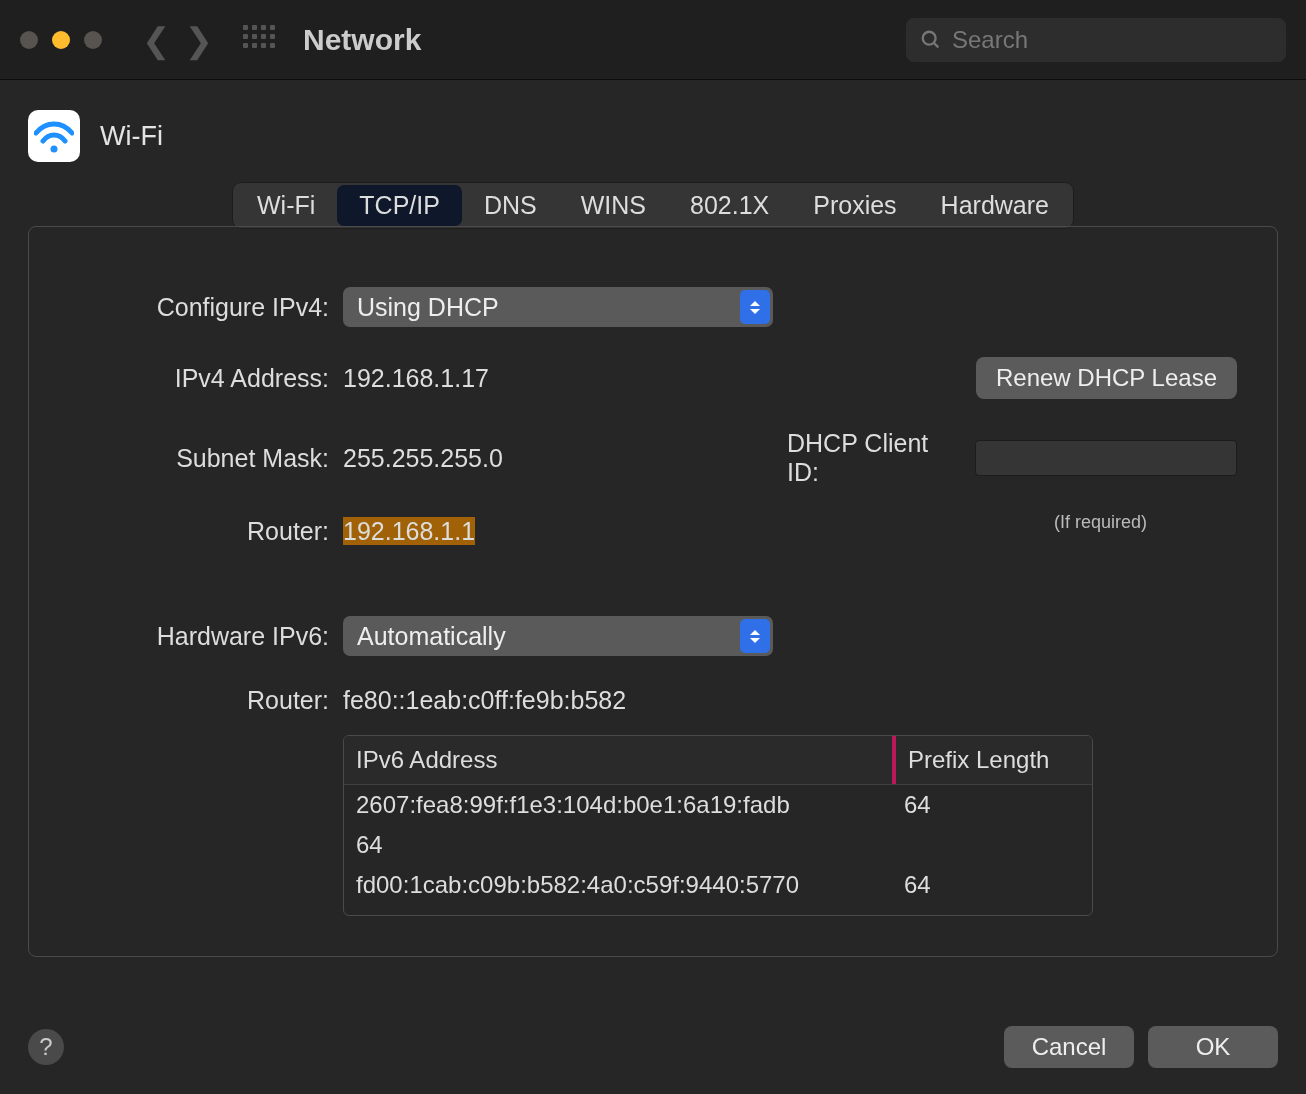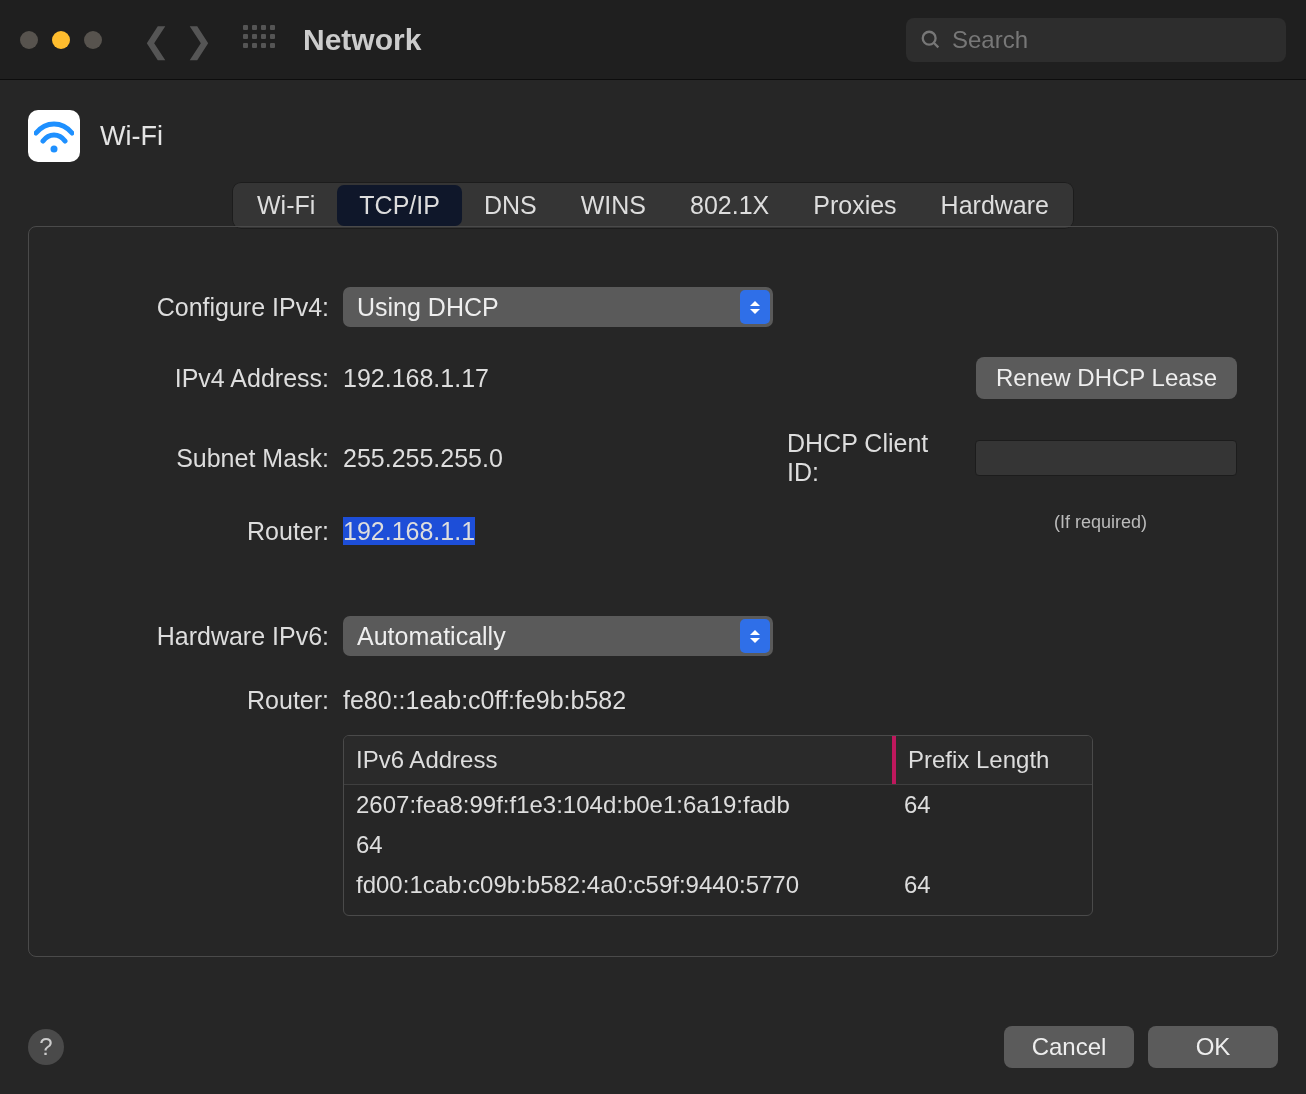--- a/index.html
+++ b/index.html
@@ -30,21 +30,21 @@
   .tabs { position:absolute; left:50%; transform:translateX(-50%); display:flex; background:#353535; border-radius:9px; padding:3px; box-shadow: inset 0 0 0 1px #1c1c1c; }
   .tab { padding:6px 22px; font-size:25px; color:#ddd; border-radius:7px; cursor:pointer; white-space:nowrap; }
   .tab.active { background:#0f172a; }
 
   
   .panel { border:1px solid #4a4a4a; border-radius:8px; padding:60px 40px 40px 40px; min-height:720px; position:relative; }
 
   .form-grid { display:grid; grid-template-columns: 260px 430px 1fr; column-gap:14px; row-gap:30px; align-items:center; }
   .lbl { text-align:right; font-size:25px; color:#ddd; }
   .val { font-size:25px; color:#ddd; }
-  .val.sel { background:#1d4ed8; }
+  .val.sel { background:#a16207; }
   .dropdown { display:flex; align-items:center; background:#5a5a5a; border-radius:7px; height:40px; padding-left:14px; font-size:25px; color:#eee; position:relative; cursor:pointer; }
   .dd-arrows { position:absolute; right:3px; top:3px; bottom:3px; width:30px; background:#2f6fe8; border-radius:5px; display:flex; flex-direction:column; align-items:center; justify-content:center; gap:0; }
   .dd-arrows::before { content:""; border-left:5px solid transparent; border-right:5px solid transparent; border-bottom:5px solid #fff; margin-bottom:3px;}
   .dd-arrows::after  { content:""; border-left:5px solid transparent; border-right:5px solid transparent; border-top:5px solid #fff; }
   .btn { background:#5b5b5b; color:#eee; font-size:24px; padding:7px 20px; border:none; border-radius:8px; cursor:pointer; }
   .client-row { display:flex; align-items:center; gap:14px; }
   .client-lbl { font-size:25px; }
   .client-input { width:270px; height:36px; background:#353535; border:1px solid #1c1c1c; border-radius:4px; }
   .hint { font-size:18px; color:#bbb; }
 

